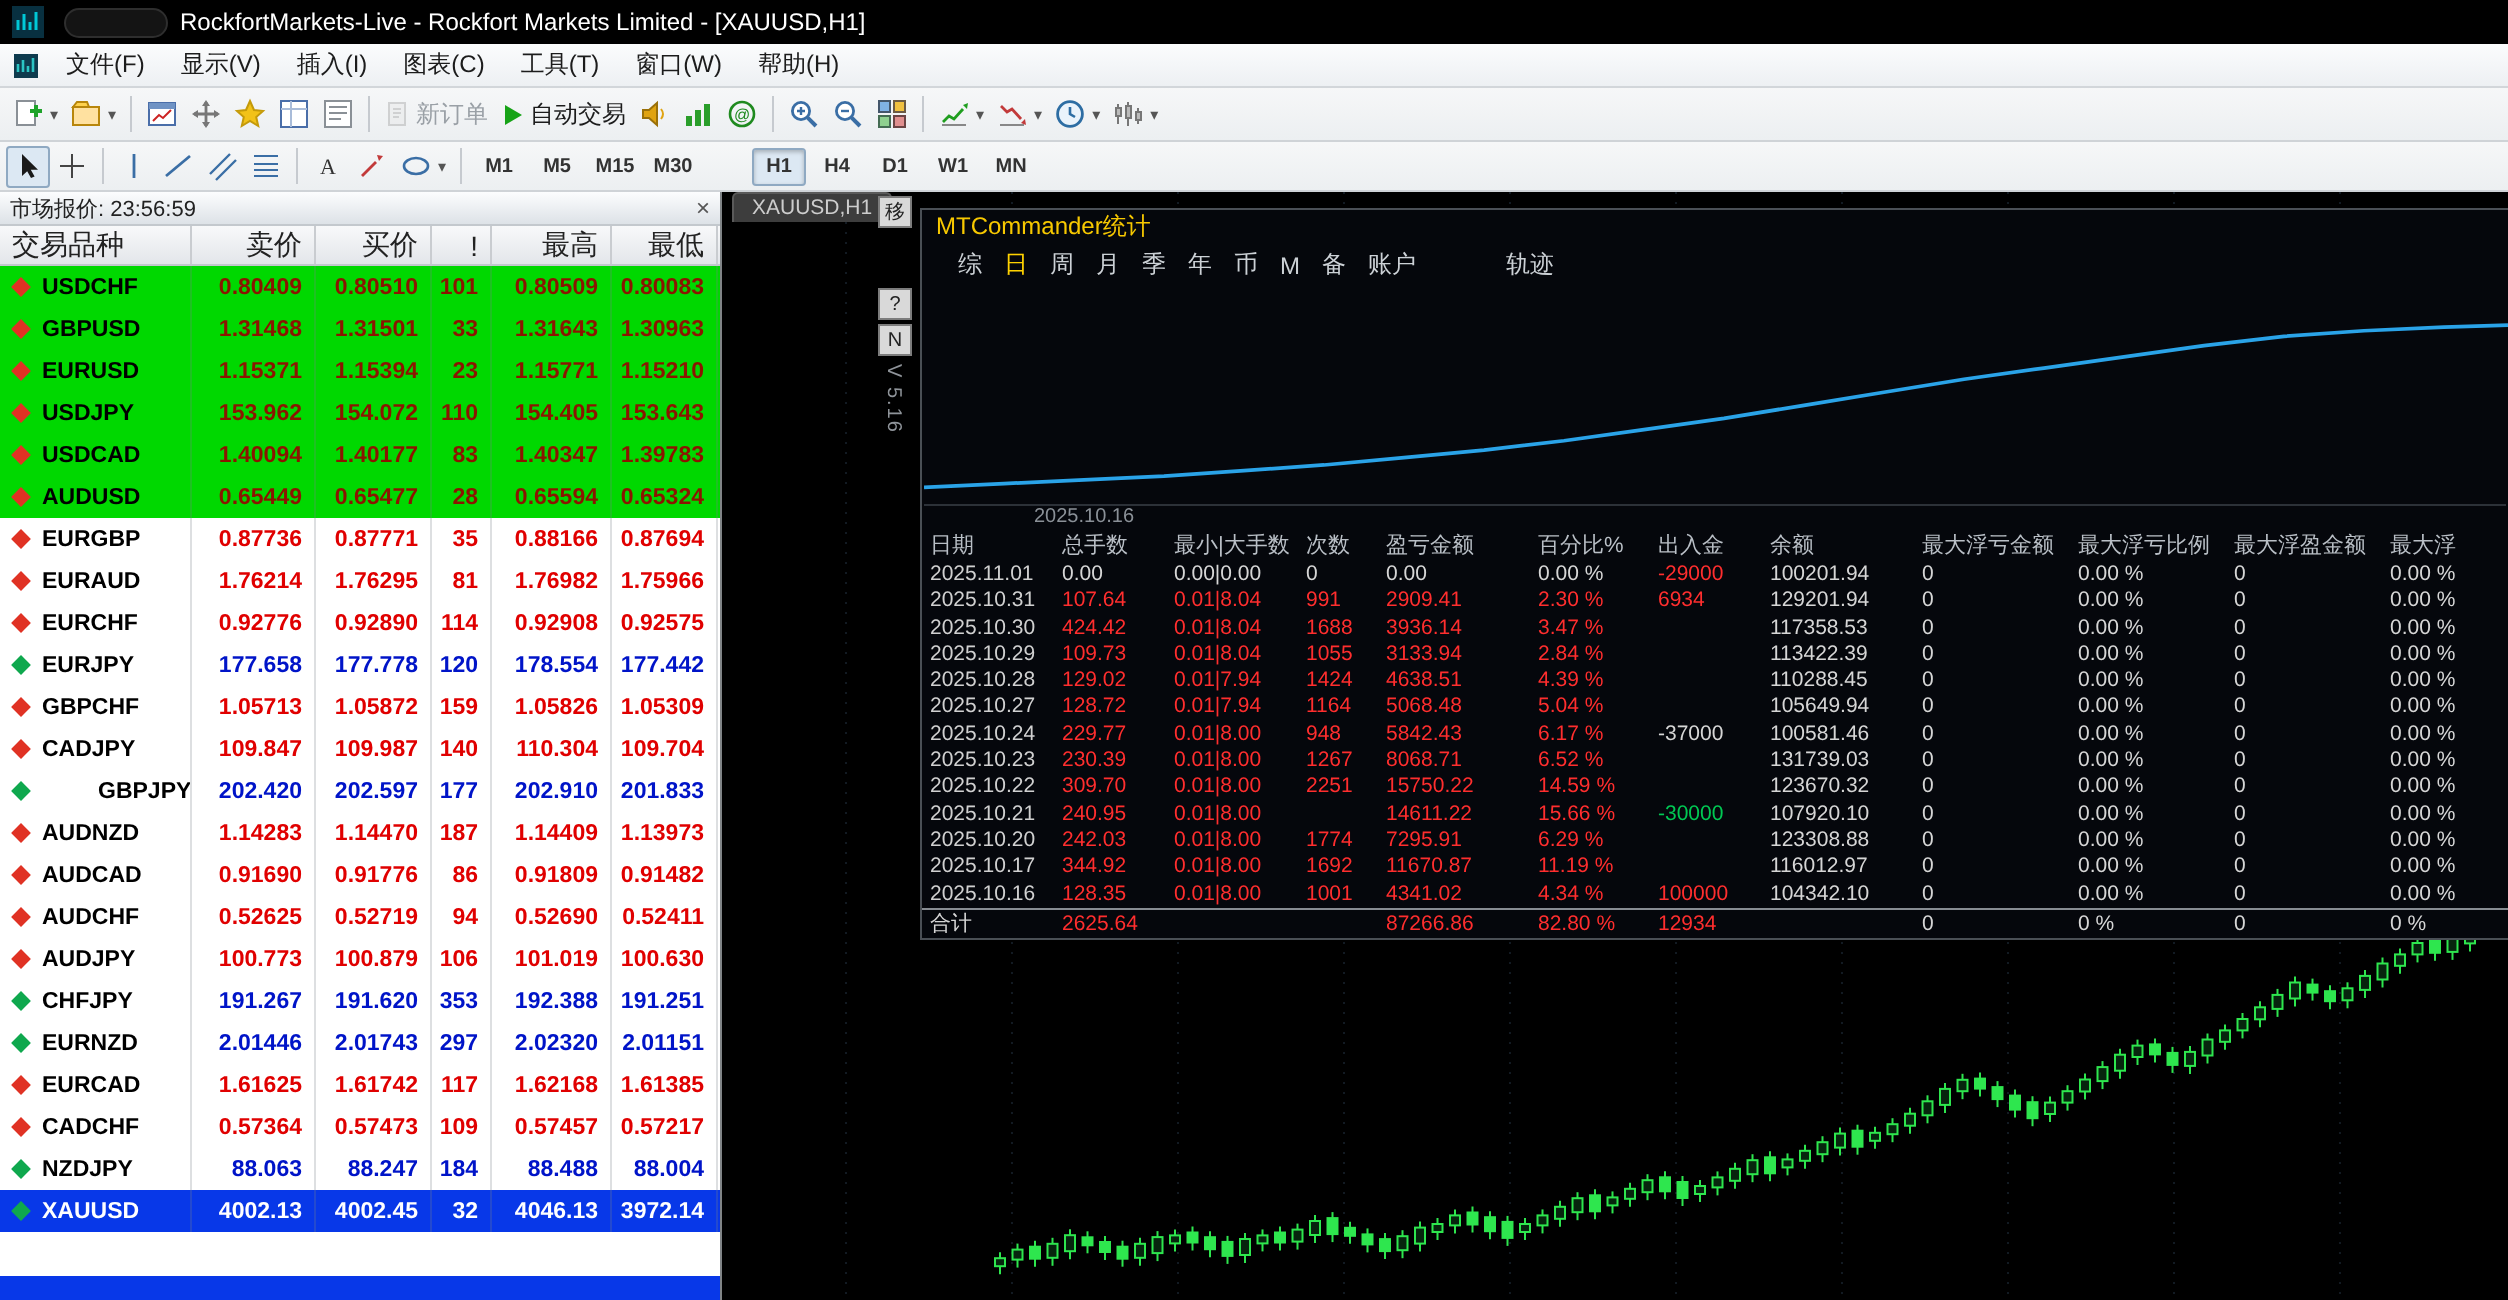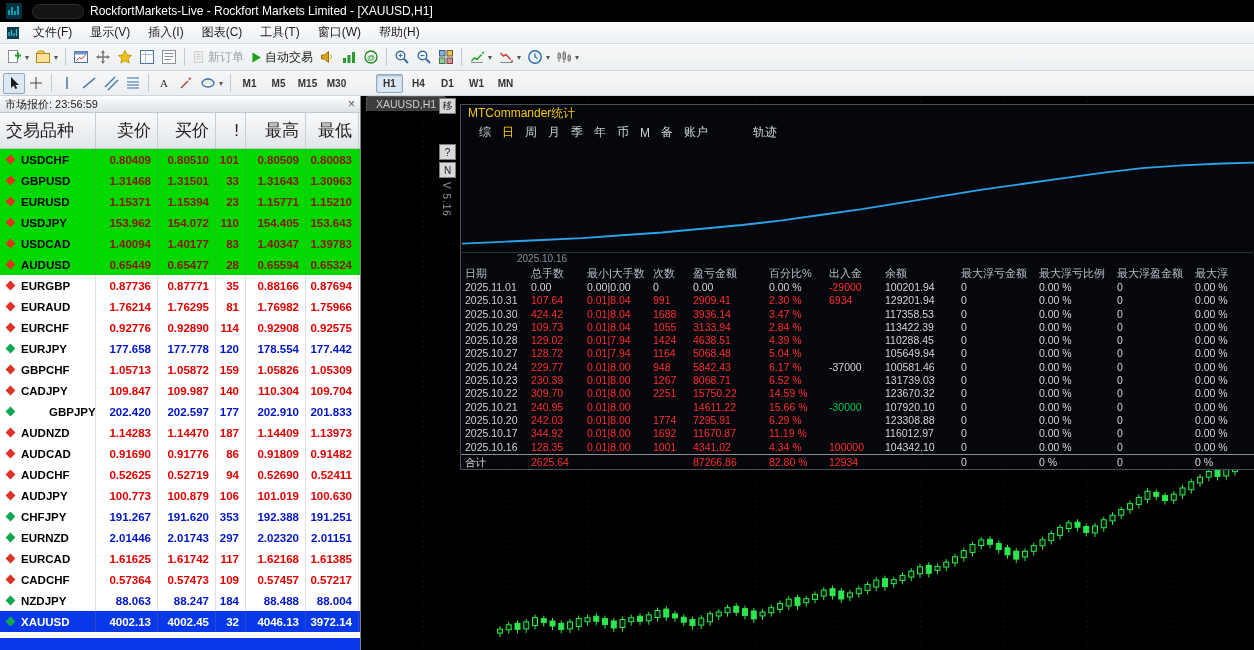--- a/index.html
+++ b/index.html
@@ -19,21 +19,21 @@
 .tbtn.disabled .lbl{color:#9aa0a6;}
 .tbtn.disabled svg{opacity:.45;}
 .dd{font-size:8px;color:#555;margin-left:1px;}
 .sep{width:1px;height:18px;background:#c6cacf;margin:0 4px;}
 .tf{width:27px;height:19px;font-size:10px;font-weight:bold;color:#333;display:flex;align-items:center;justify-content:center;border:1px solid transparent;border-radius:2px;margin:0 1px;}
 .tf.active{background:#dce8f3;border-color:#8fa9c2;box-shadow:inset 0 1px 2px rgba(0,0,0,.25);margin-left:25px;}
 .main{position:absolute;top:96px;left:0;right:0;bottom:0;display:flex;}
 .market-watch{width:361px;background:#fff;border-right:1px solid #808487;display:flex;flex-direction:column;flex:none;}
 .mw-header{height:17px;background:linear-gradient(#fcfdfe,#dde2e7);border-bottom:1px solid #c3c8cd;display:flex;align-items:center;font-size:11px;color:#222;padding:0 5px;}
 .mw-close{margin-left:auto;color:#555;font-size:12px;line-height:1;}
-.mw-cols{height:36px;display:flex;background:linear-gradient(#f8f9fa,#e3e6ea);border-bottom:1px solid #c3c8cd;font-size:17px;color:#222;}
+.mw-cols{height:20px;display:flex;background:linear-gradient(#f8f9fa,#e3e6ea);border-bottom:1px solid #c3c8cd;font-size:14px;color:#222;}
 .mw-col{display:flex;align-items:center;border-right:1px solid #c9ccd0;padding:0 6px;flex:none;}
 .mw-rows{flex:1;overflow:hidden;}
 .mw-row{height:21px;display:flex;font-size:11.5px;font-weight:bold;}
 .mw-cell{display:flex;align-items:center;justify-content:flex-end;padding:0 6px;border-right:1px solid rgba(120,128,134,.25);white-space:nowrap;flex:none;overflow:hidden;}
 .mw-sym{justify-content:flex-start;padding-left:4px;}
 .mw-ico{width:7px;height:7px;transform:rotate(45deg);margin:0 7px 0 3px;flex:none;}
 .mw-partial{height:13px;background:#0838e8;border-top:1px solid #fff;}
 .chart-area{flex:1;position:relative;background:#000;overflow:hidden;padding-left:30px;}
 #candles{position:absolute;left:0;top:0;z-index:1;}
 .chart-tab{position:absolute;left:5px;top:0;height:15px;background:#3d3d3d;border:1px solid #5a5a5a;border-bottom:none;border-radius:3px 3px 0 0;color:#cdcdcd;font-size:10.5px;display:flex;align-items:center;padding:0 9px;z-index:3;}

